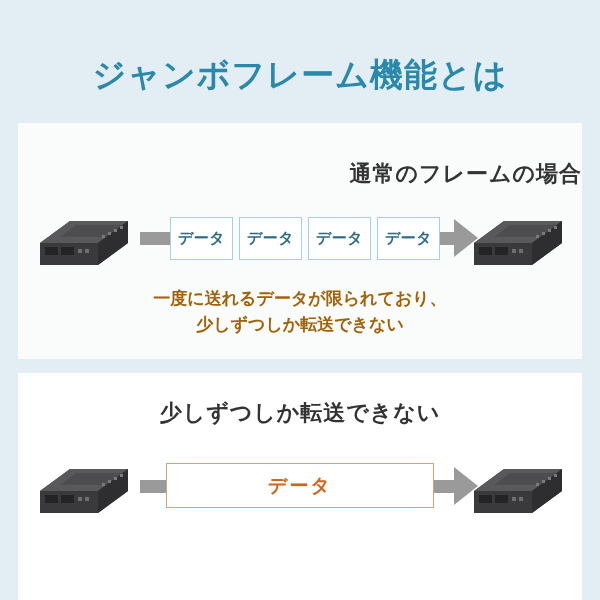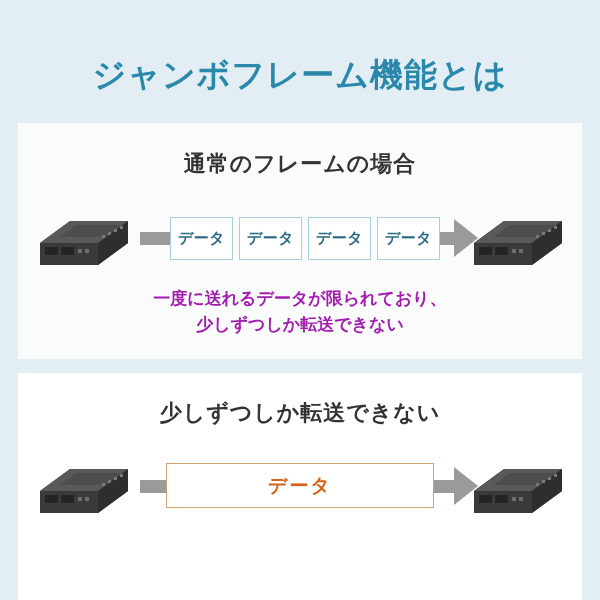--- a/index.html
+++ b/index.html
@@ -58,21 +58,21 @@
     position: absolute;
     left: 0;
     width: 564px;
     text-align: center;
     font-size: 22px;
     font-weight: bold;
     color: #333333;
     letter-spacing: 1px;
     white-space: nowrap;
   }
-  .card-normal .card-heading { top: 26px; }
+  .card-normal .card-heading { top: 36px; text-align: right; }
   .card-jumbo  .card-heading { top: 25px; }
 
   
   .diagram {
     position: absolute;
     left: 0;
     width: 588px;
     height: 76px;
   }
   .card-normal .diagram { top: 78px; }
@@ -154,21 +154,21 @@
     color: #d4631c;
     letter-spacing: 2px;
   }
 
   
   .caption {
     position: absolute;
     left: 0;
     width: 564px;
     text-align: center;
-    color: #a21caf;
+    color: #a16207;
     font-weight: bold;
     line-height: 1.55;
     white-space: pre-line;
   }
   .card-normal .caption {
     top: 163px;
     font-size: 17px;
   }
   .card-jumbo .caption {
     top: 155px;

